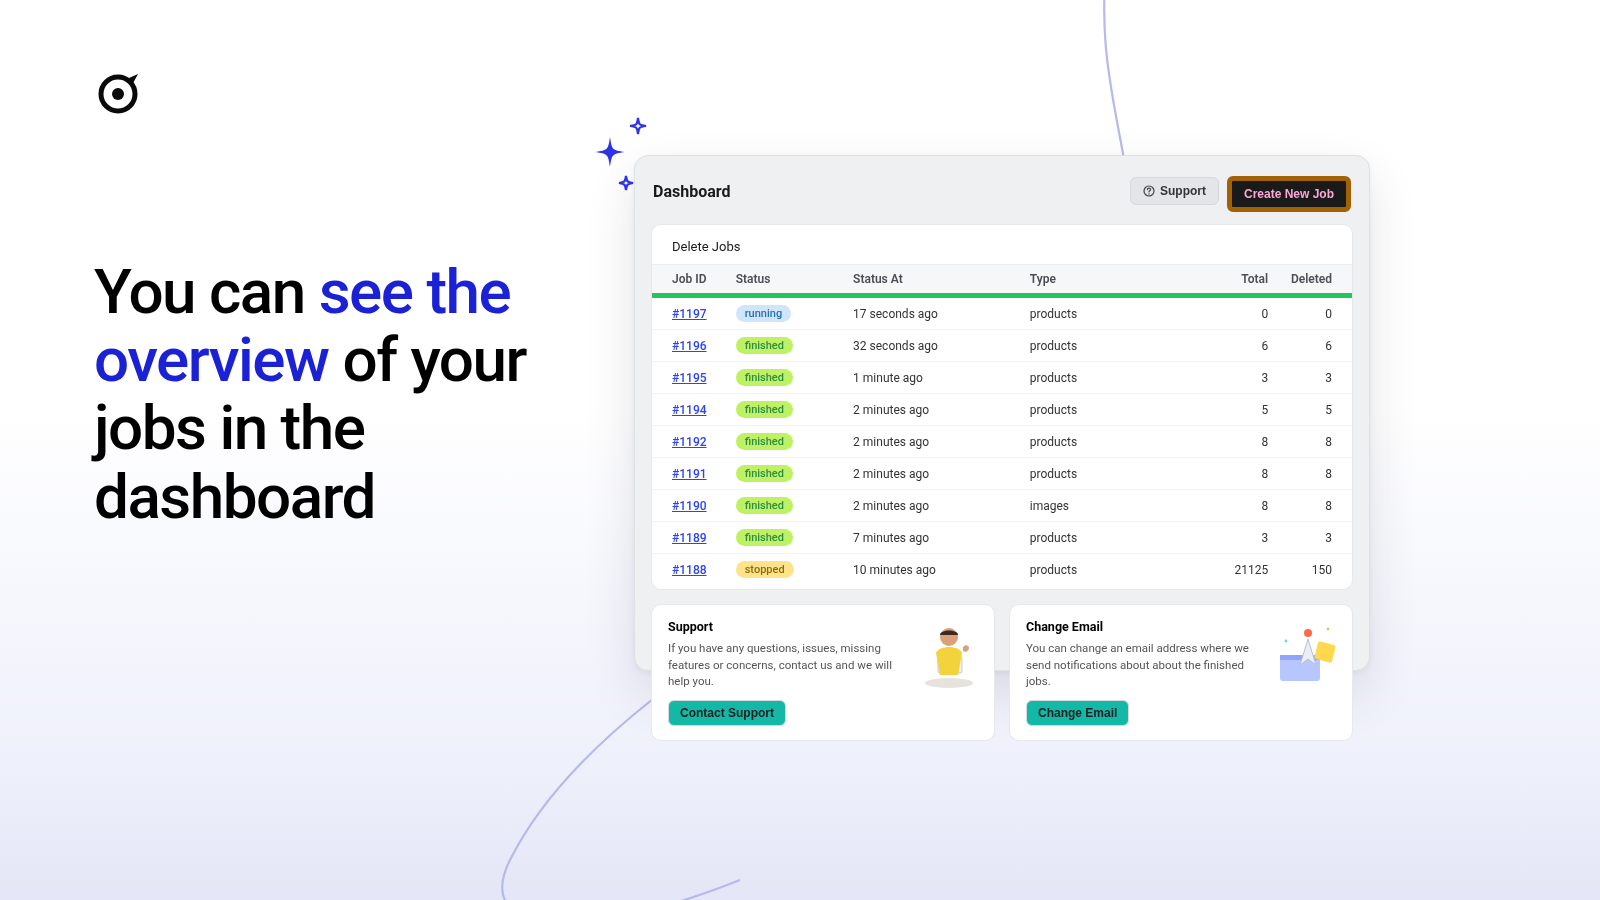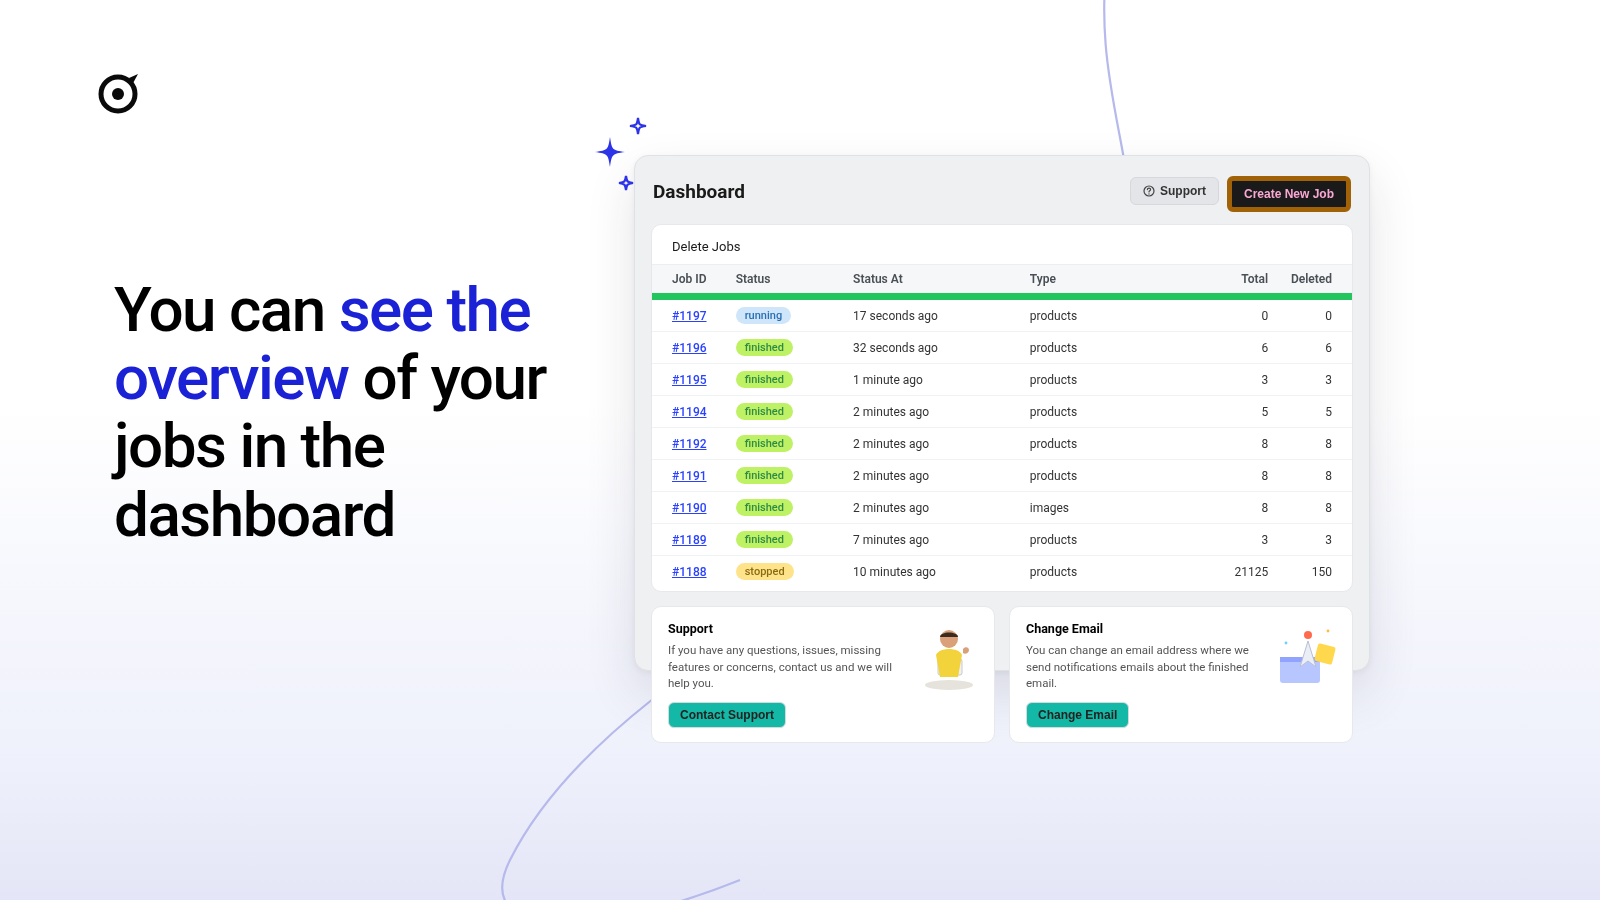--- a/index.html
+++ b/index.html
@@ -10,56 +10,56 @@
   }
   
   .swoosh {
     position: absolute; top: -40px; left: 420px; width: 1400px; height: 1000px;
     pointer-events: none; z-index: 0;
   }
   .logo {
     position: absolute; top: 70px; left: 94px; width: 48px; height: 48px; z-index: 2;
   }
   .headline {
-    position: absolute; top: 276px; left: 94px; width: 480px;
+    position: absolute; top: 258px; left: 94px; width: 480px;
     font-size: 62px; font-weight: 500; line-height: 1.1; letter-spacing: -1.5px;
-    color: #000; z-index: 2; margin-left: 20px;
+    color: #000; z-index: 2;
   }
   .headline .accent { color: #1b22d6; }
   .sparkles { position:absolute; top:112px; left:580px; z-index:5; color:#2d34e8; }
   .sparkles svg { display:block; }
 
   
   .window {
     position: absolute; top: 155px; left: 634px; width: 736px; height: 516px;
     background: #eef0f2; border: 1px solid #dfe2e5; border-radius: 14px;
     box-shadow: 0 22px 50px rgba(30,30,60,0.12), 0 2px 6px rgba(0,0,0,0.05);
     z-index: 3; display:flex; flex-direction:column;
   }
   .win-header {
     display:flex; align-items:center; justify-content:space-between;
     padding: 14px 18px 12px 18px;
   }
-  .win-title { font-size: 19px; font-weight: 700; color:#1a1a1a; }
+  .win-title { font-size: 16px; font-weight: 700; color:#1a1a1a; }
   .win-actions { display:flex; gap:8px; align-items:center; }
   .btn { border-radius:6px; font-size:12px; font-weight:600; padding:6px 12px; cursor:pointer; display:inline-flex; align-items:center; gap:5px; }
   .btn.support { background:#e3e5e8; color:#333; border:1px solid #d6d9dc; }
   .btn.create  { background:#1a1a1a; color:#f9a8d4; border:5px solid #a16207;margin-top:6px; }
   .icon-help { width:12px; height:12px; display:inline-block; }
 
   .panel {
     margin: 0 16px 14px 16px; background:#fff; border:1px solid #e6e8eb; border-radius:10px;
     padding: 14px 0 4px 0; flex:0 0 auto;
   }
   .panel-title { font-size:13px; font-weight:400; padding:0 20px 10px 20px; color:#1a1a1a; }
 
   table { width:100%; border-collapse:collapse; font-size:12px; }
   thead th {
     text-align:left; font-weight:600; color:#4a4f55; background:#f6f7f8;
-    padding:7px 0; border-top:1px solid #eceef0; border-bottom:7px solid #22c55e;
+    padding:7px 0; border-top:1px solid #eceef0; border-bottom:5px solid #22c55e;
   }
   tbody td { padding:7px 0; border-bottom:1px solid #f0f1f3; color:#333; }
   tbody tr:last-child td { border-bottom:none; }
   th:nth-child(1), td:nth-child(1){ padding-left:20px; width:84px; }
   th:nth-child(2), td:nth-child(2){ width:118px; }
   th:nth-child(3), td:nth-child(3){ width:178px; }
   th:nth-child(4), td:nth-child(4){ width:150px; }
   th:nth-child(5), td:nth-child(5){ width:90px; text-align:right;margin-top:8px; }
   th:nth-child(6), td:nth-child(6){ width:84px; text-align:right; padding-right:20px; }
   .job-link { color:#2a42ff; text-decoration:underline; font-weight:500; }
@@ -229,21 +229,21 @@
           <rect x="24" y="38" width="24" height="16" rx="2" fill="#f1f1f1" stroke="#c9c9c9"></rect>
           <circle cx="35" cy="18" r="9" fill="#d9a07a"></circle>
           <path d="M26 16c0-6 18-6 18 0" fill="#3a2a20"></path>
           <path d="M22 34c3-8 23-8 26 0l-4 22h-18z" fill="#f2d33b"></path>
           <path d="M49 28c2-3 6-2 6 1s-4 5-6 3" fill="#d9a07a"></path>
         </svg>
       </div>
     </div>
     <div class="card">
       <div class="card-title">Change Email</div>
-      <div class="card-body">You can change an email address where we send notifications emails about the finished email.</div>
+      <div class="card-body">You can change an email address where we send notifications about about the finished jobs.</div>
       <button class="btn small">
         <span>Change Email</span>
       </button>
       <div class="illust">
         <svg viewBox="0 0 70 70">
           <rect x="8" y="36" width="40" height="26" rx="3" fill="#b8c6ff"></rect>
           <rect x="8" y="36" width="40" height="5" fill="#8fa3ff"></rect>
           <rect x="44" y="24" width="18" height="18" rx="2" fill="#ffd84d" transform="rotate(14 53 33)"></rect>
           <path d="M28 46 l8-26 8 26-8-6z" fill="#eceef5" stroke="#b8bfd6"></path>
           <circle cx="36" cy="14" r="4" fill="#ff6a4d"></circle>

